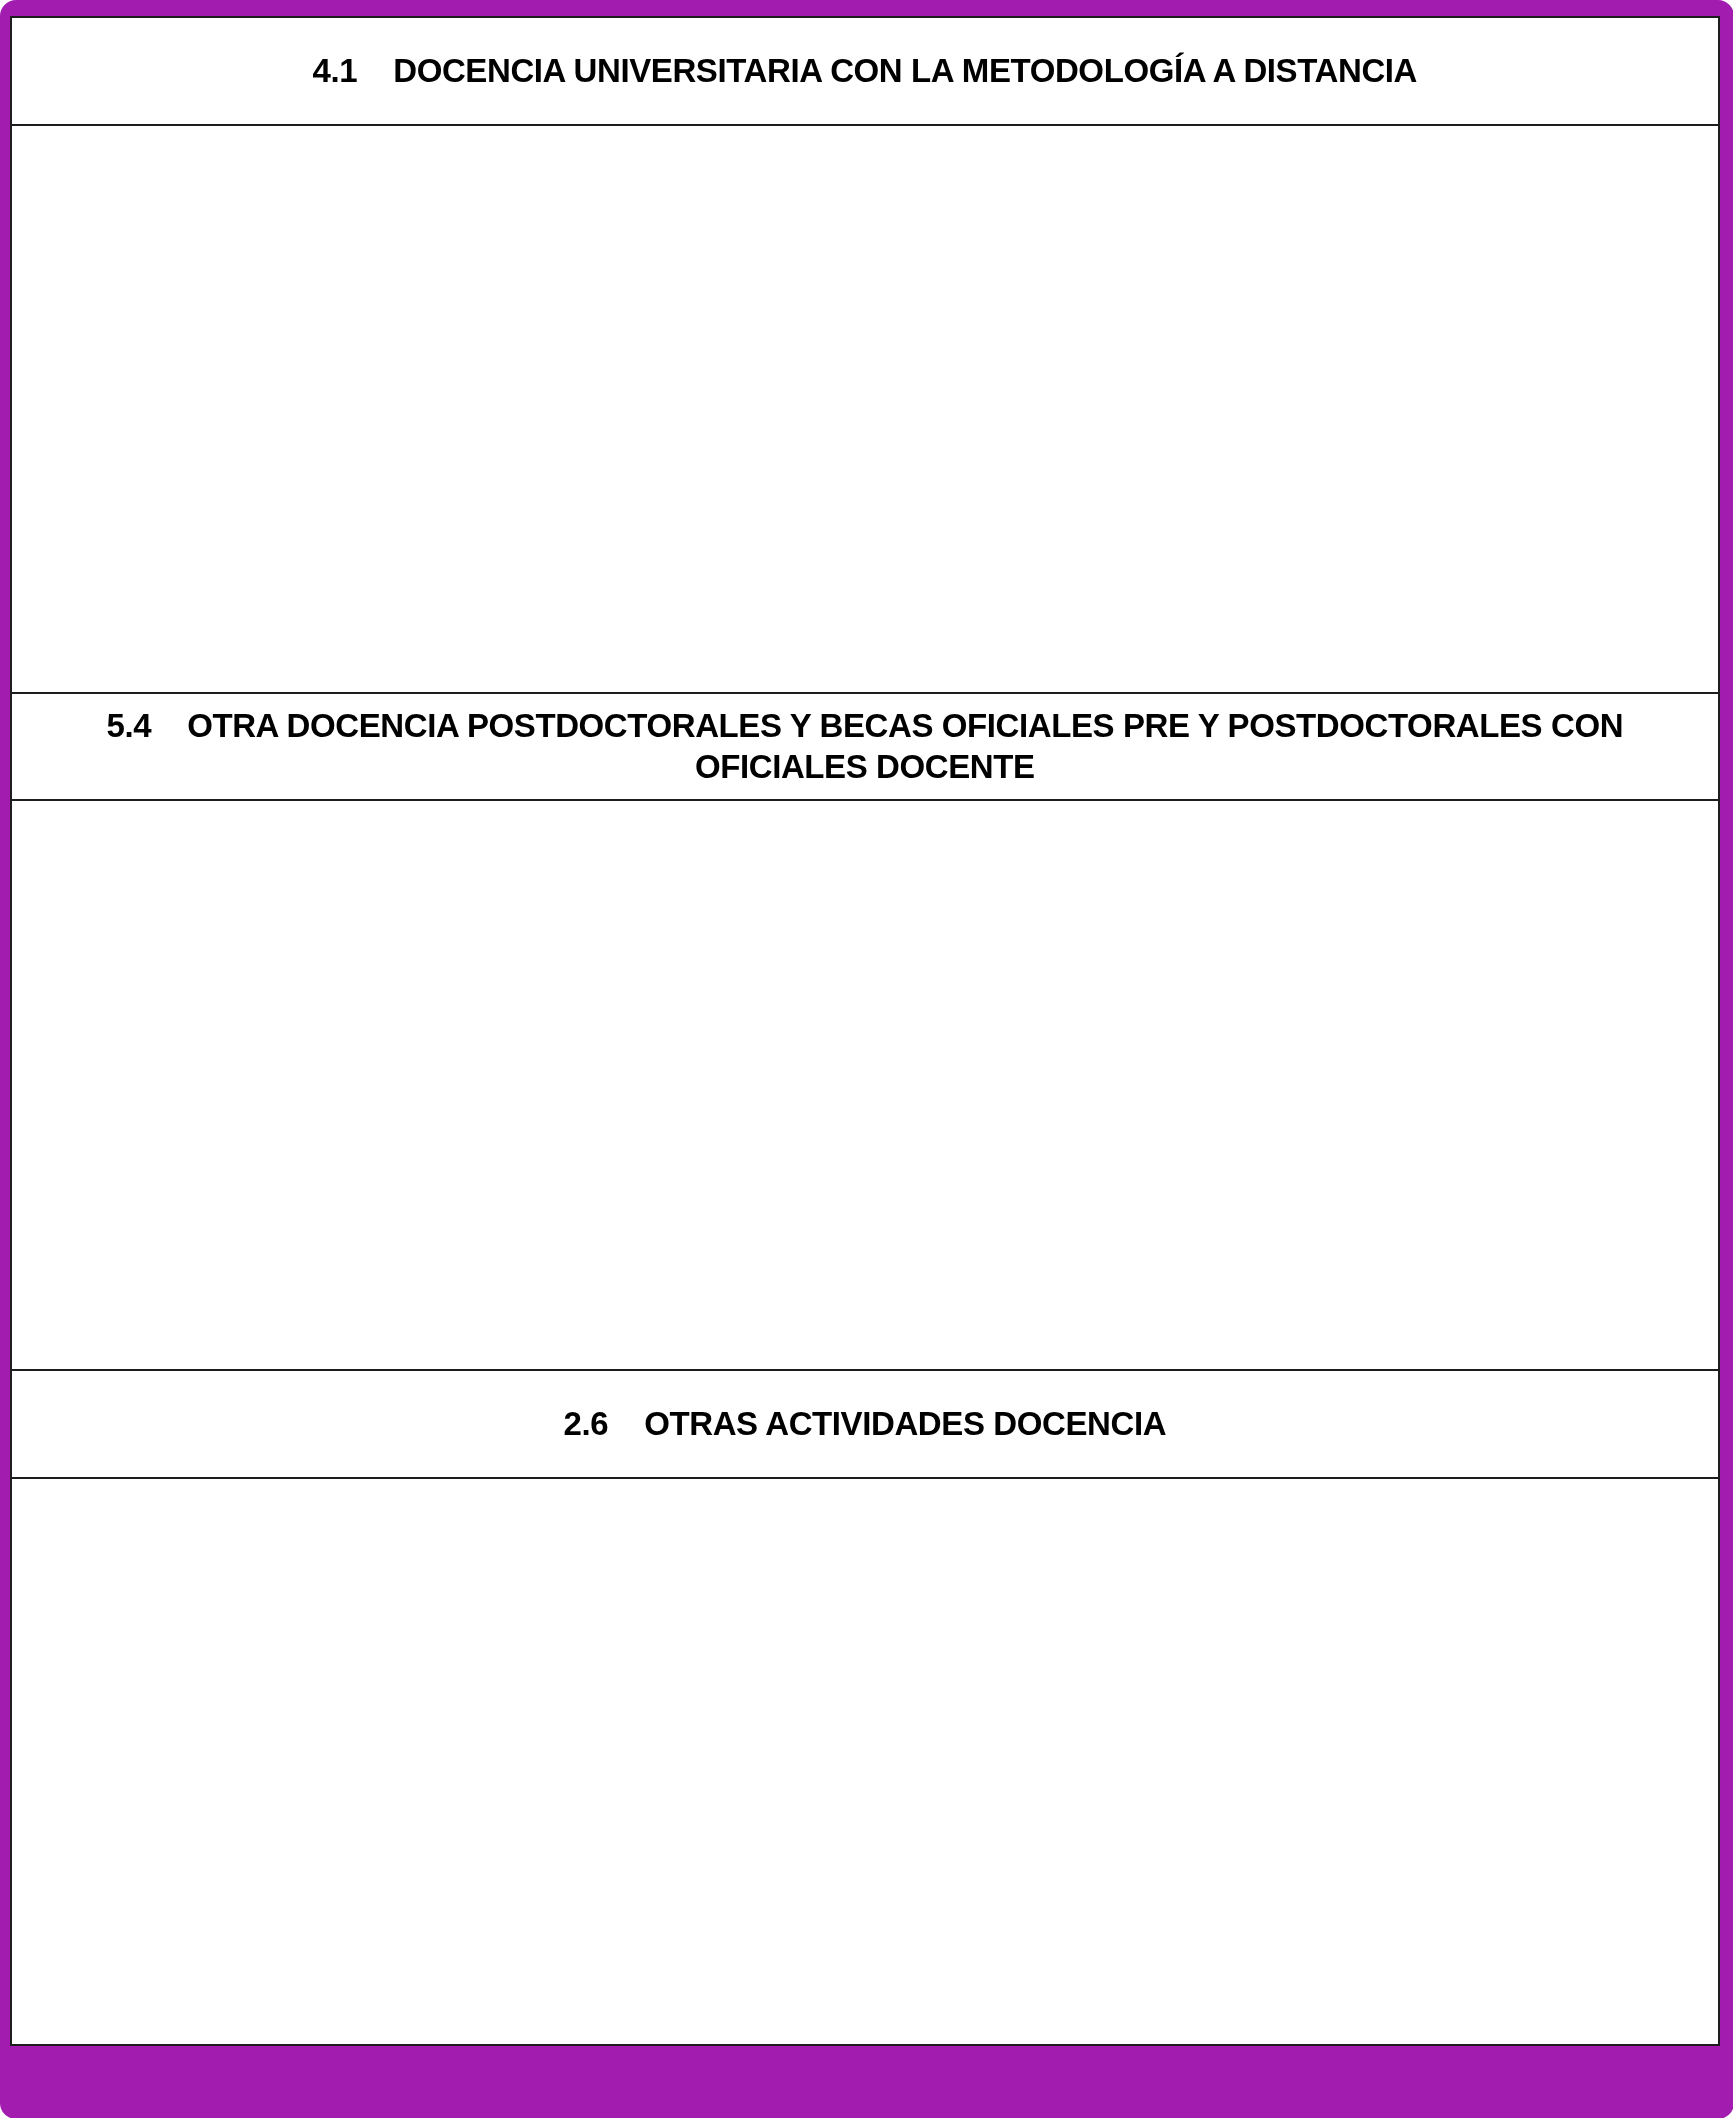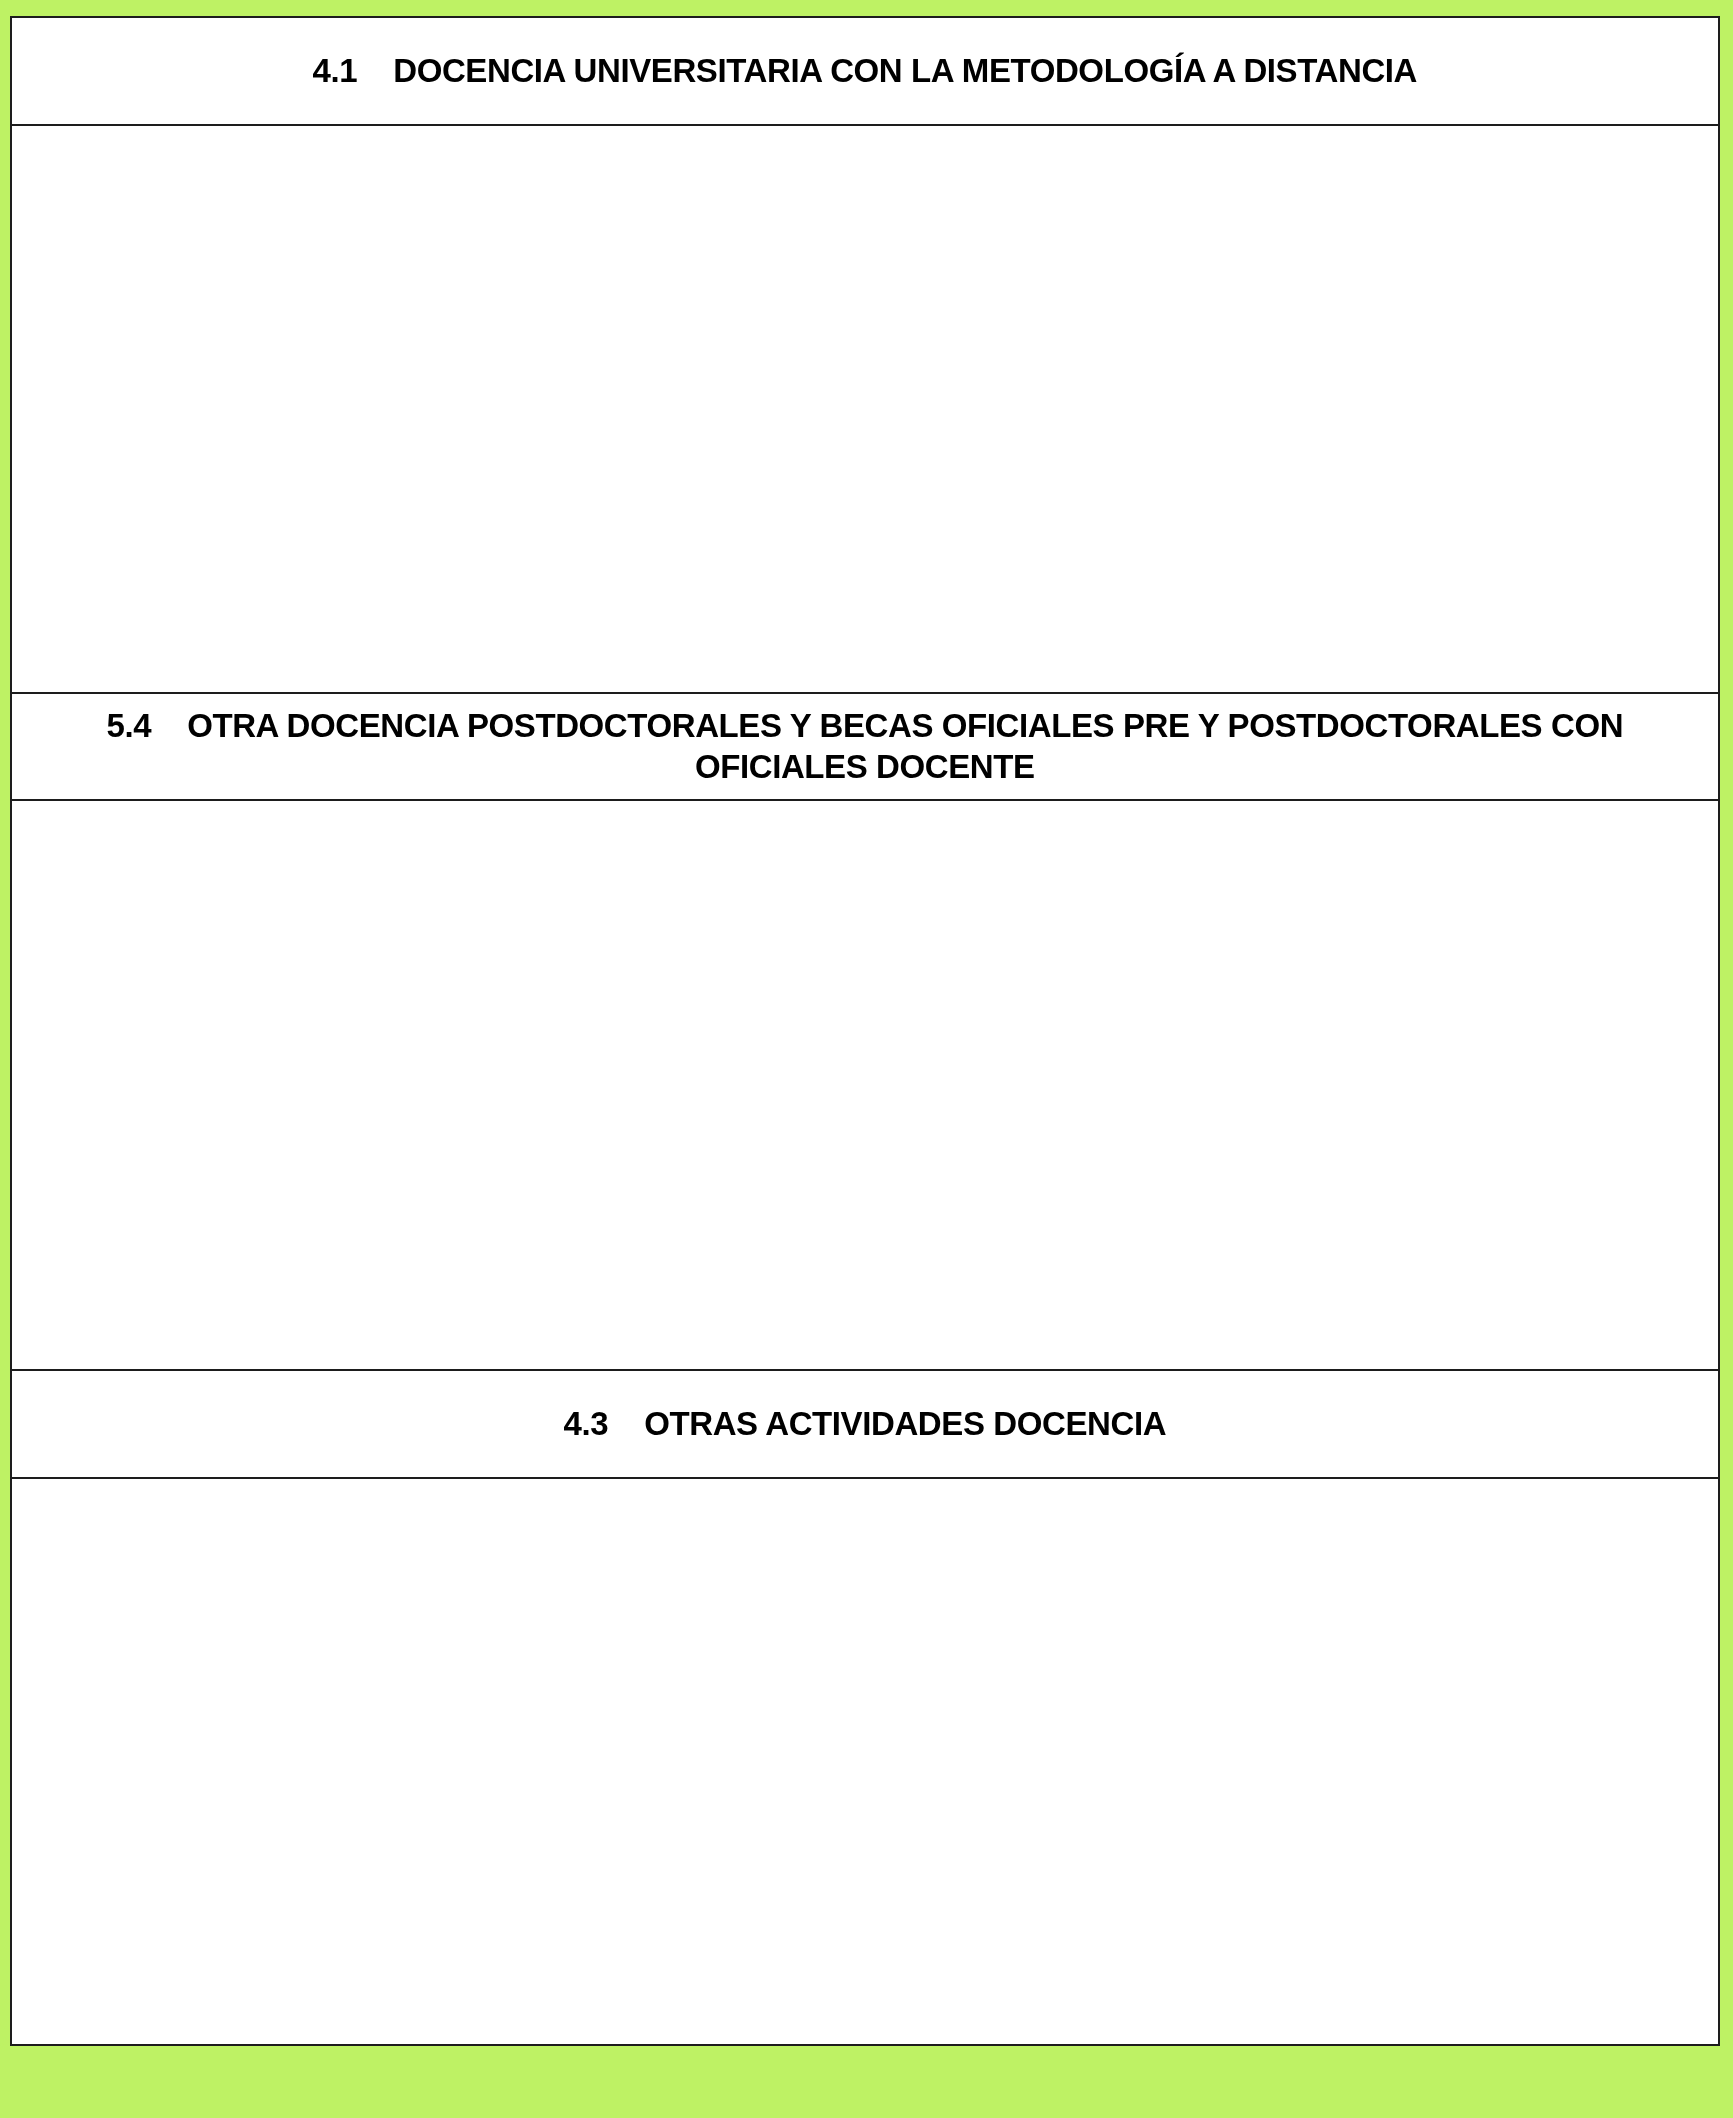--- a/index.html
+++ b/index.html
@@ -4,23 +4,24 @@
 <style>
   html, body {
     margin: 0;
     padding: 0;
     background: #ffffff;
   }
   .page {
     position: relative;
     width: 1734px;
     height: 2119px;
-    background: #bef264;
+    background: #a21caf;
     overflow: hidden;
     font-family: "Liberation Sans", sans-serif;
+    border-radius: 16px;
   }
   .form-table {
     position: absolute;
     left: 9.8px;
     top: 15.5px;
     width: 1710px;
     height: 2030px;
     box-sizing: border-box;
     border: 2.4px solid #1d1d1d;
     background: #ffffff;
@@ -82,21 +83,21 @@
     <div class="row header-row r-h2">
       <div class="header-text">
         <span class="header-line"><span>5.4</span><span class="hgap"></span><span>OTRA DOCENCIA POSTDOCTORALES Y BECAS OFICIALES PRE Y POSTDOCTORALES CON</span></span>
         <span class="header-line">OFICIALES DOCENTE</span>
       </div>
     </div>
     <div class="row r-b2"></div>
 
     <div class="row header-row r-h3">
       <div class="header-text">
-        <span class="header-line"><span>4.3</span><span class="hgap"></span><span>OTRAS ACTIVIDADES DOCENCIA</span></span>
+        <span class="header-line"><span>2.6</span><span class="hgap"></span><span>OTRAS ACTIVIDADES DOCENCIA</span></span>
         <span class="header-line"></span>
       </div>
     </div>
     <div class="row last"></div>
 
   </div>
 </div>
 
 
 </body></html>

